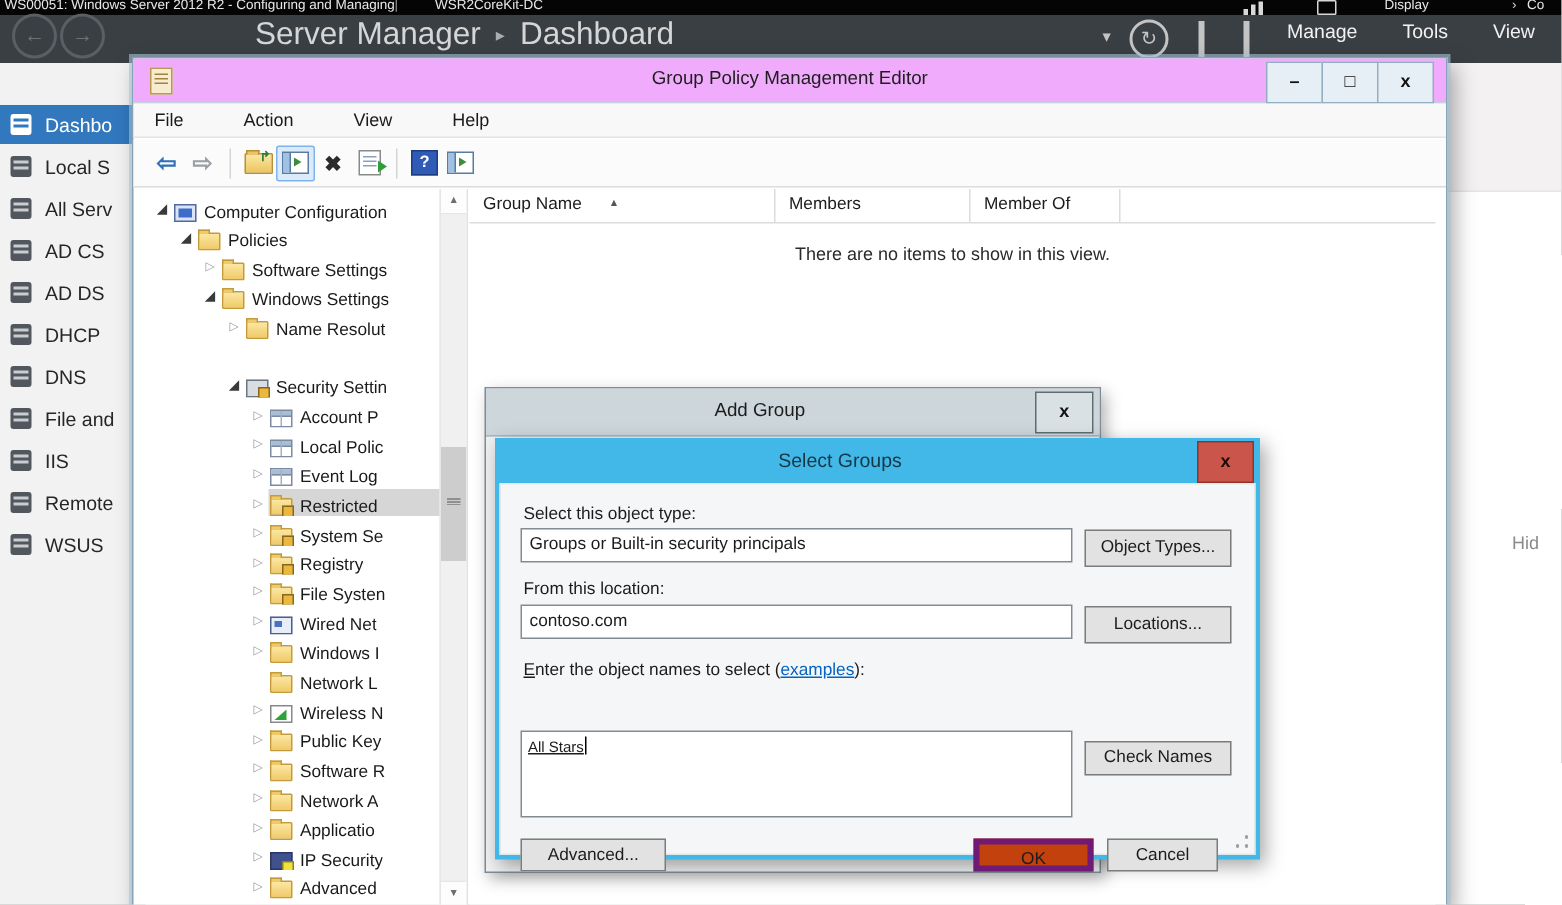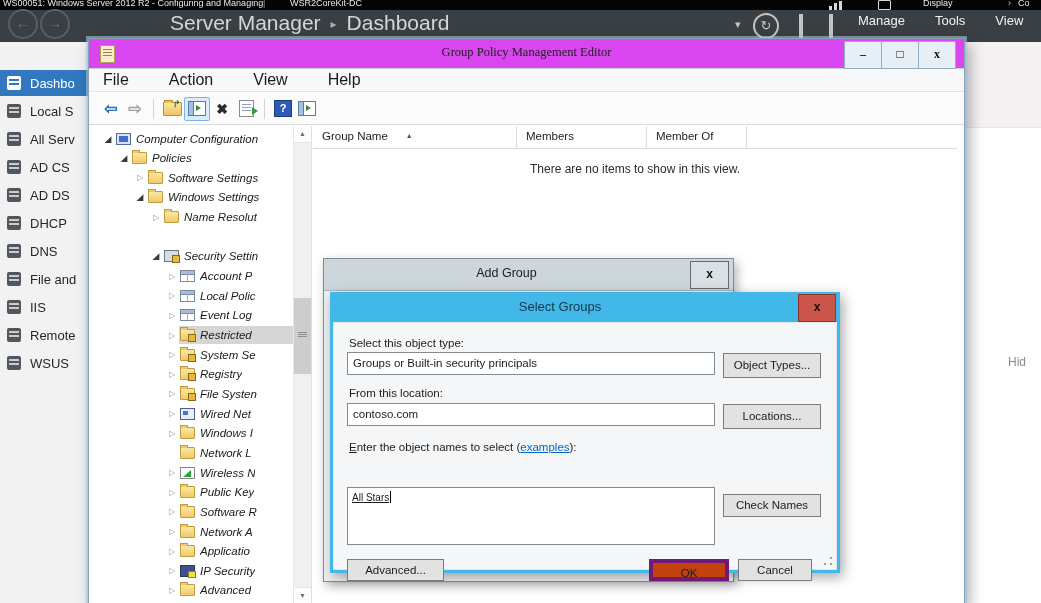--- a/index.html
+++ b/index.html
@@ -37,28 +37,28 @@
   .si-icon{flex:0 0 14px;height:14px;margin:0 9px 0 7px;background:#51575d;border-radius:2px;position:relative;}
   .si-icon::after{content:"";position:absolute;left:2px;right:2px;top:3px;height:2px;background:#c9cdd1;box-shadow:0 4px 0 #c9cdd1;}
   .sb-item.selected .si-icon{background:#fff;}
   .sb-item.selected .si-icon::after{background:#3178be;box-shadow:0 4px 0 #3178be;}
   .sm-right{position:absolute;left:963px;top:0;width:78px;height:561px;background:#fff;}
   .sm-right .band{position:absolute;left:0;top:0;width:78px;height:85px;background:#f3f1f2;border-bottom:1px solid #e6e4e5;}
   .sm-hide{position:absolute;left:45px;top:313px;color:#8a8a8a;font-size:12px;}
 
   
   .gpme{position:absolute;left:88px;top:38px;width:875px;height:565px;background:#fff;border:1px solid #87a1b6;box-shadow:0 0 0 2px rgba(165,195,215,.6),4px 6px 14px rgba(0,0,0,.35);}
-  .gpme-titlebar{position:absolute;left:0;top:0;width:100%;height:29px;background:#d946ef;border-bottom:1px solid #c3d3df;font-family:Liberation Serif, serif;}
+  .gpme-titlebar{position:absolute;left:0;top:0;width:100%;height:29px;background:#f0abfc;border-bottom:1px solid #c3d3df;}
   .gpme-title{position:absolute;left:0;right:0;top:6px;text-align:center;font-size:12.5px;color:#1e1e1e;}
   .gpme-icon{position:absolute;left:11px;top:6px;width:13px;height:16px;background:#f7ecd0;border:1px solid #b79a4f;}
   .gpme-icon::after{content:"";position:absolute;left:2px;right:2px;top:3px;height:1px;background:#a08340;box-shadow:0 3px 0 #a08340,0 6px 0 #a08340;}
   .win-btns{position:absolute;right:8px;top:2px;display:flex;}
   .win-btn{width:36px;height:26px;background:#e7eff6;border:1px solid #94aec1;margin-left:-1px;text-align:center;font-size:12px;font-weight:bold;color:#111;line-height:24px;}
   .gpme-menubar{position:absolute;left:0;top:30px;width:100%;height:23px;background:#f8f8f8;border-bottom:1px solid #e3e3e3;display:flex;align-items:center;padding-left:14px;box-sizing:border-box;}
-  .menu-item{font-size:16px;color:#1a1a1a;margin-right:40px;}
+  .menu-item{font-size:12px;color:#1a1a1a;margin-right:40px;}
   .gpme-toolbar{position:absolute;left:0;top:54px;width:100%;height:32px;background:#fbfbfb;border-bottom:1px solid #dcdcdc;display:flex;align-items:center;padding-left:10px;box-sizing:border-box;}
   .tb-sep{width:1px;height:20px;background:#d4d4d4;margin:0 6px;}
   .tb-btn{width:24px;height:22px;display:flex;align-items:center;justify-content:center;position:relative;}
   .arrow-back{color:#2f71b8;font-weight:bold;font-size:16px;}
   .arrow-fwd{color:#9aa0a6;font-weight:bold;font-size:16px;}
   .tb-folder{width:17px;height:12px;background:linear-gradient(#fbe7a3,#edc45f);border:1px solid #b98f35;border-radius:1px;position:relative;}
   .tb-folder::before{content:"";position:absolute;top:-3px;left:0;width:7px;height:2px;background:#edc45f;border:1px solid #b98f35;border-bottom:none;}
   .tb-folder::after{content:"↱";position:absolute;right:0px;top:-4px;font-size:9px;color:#2e7d32;font-weight:bold;}
   .tb-console{width:16px;height:13px;background:#fff;border:1px solid #5a7ba0;position:relative;}
   .tb-console::before{content:"";position:absolute;left:0;top:0;bottom:0;width:4px;background:#9fc2e2;border-right:1px solid #5a7ba0;}
@@ -69,21 +69,21 @@
   .tb-export::before{content:"";position:absolute;left:2px;right:2px;top:3px;height:1px;background:#8aa0c0;box-shadow:0 3px 0 #8aa0c0,0 6px 0 #8aa0c0;}
   .tb-export::after{content:"";position:absolute;right:-5px;bottom:1px;width:0;height:0;border-top:4px solid transparent;border-bottom:4px solid transparent;border-left:6px solid #2e9e3a;}
   .tb-help{width:16px;height:15px;background:#2f5bb7;border:1px solid #1e3c80;color:#fff;font-size:11px;font-weight:bold;text-align:center;line-height:15px;}
 
   
   .gpme-tree{position:absolute;left:8px;top:87px;width:214px;bottom:0;border-right:1px solid #e0e0e0;background:#fff;overflow:hidden;}
   .tree-rows{position:absolute;left:0;top:0;right:17px;bottom:0;overflow:hidden;}
   .tree-row{position:absolute;left:0;right:0;height:19px;display:flex;align-items:center;font-size:11.5px;color:#1a1a1a;white-space:nowrap;}
   .tw{flex:0 0 14px;text-align:center;font-size:8px;color:#9a9a9a;}
   .tw.expanded{color:#3a3a3a;font-size:9px;}
-  .row-inner{display:flex;align-items:center;flex:1;height:18px;overflow:hidden;font-style:italic;}
+  .row-inner{display:flex;align-items:flex-end;flex:1;height:18px;overflow:hidden;}
   .tree-row.selected .row-inner{background:#d6d6d6;}
   .tlabel{overflow:hidden;}
   .ticon{flex:0 0 15px;height:12px;margin:0 5px 0 1px;position:relative;box-sizing:border-box;}
   .ic-folder{background:linear-gradient(#fbe7a3,#f0ca69);border:1px solid #c39b3c;border-radius:1px;}
   .ic-folder::before{content:"";position:absolute;top:-3px;left:-1px;width:6px;height:2px;background:#f0ca69;border:1px solid #c39b3c;border-bottom:none;}
   .ic-lock::after{content:"";position:absolute;right:-2px;bottom:-2px;width:6px;height:6px;background:#ecb73d;border:1px solid #87671c;}
   .ic-computer{background:#d9e4f7;border:1px solid #54699c;}
   .ic-computer::before{content:"";position:absolute;inset:2px;background:#3e6cc8;}
   .ic-script{background:#fff;border:1px solid #8a8a8a;}
   .ic-script::before{content:"";position:absolute;left:2px;right:2px;top:2px;height:1px;background:#6f95cf;box-shadow:0 3px 0 #6f95cf,0 6px 0 #6f95cf;}

